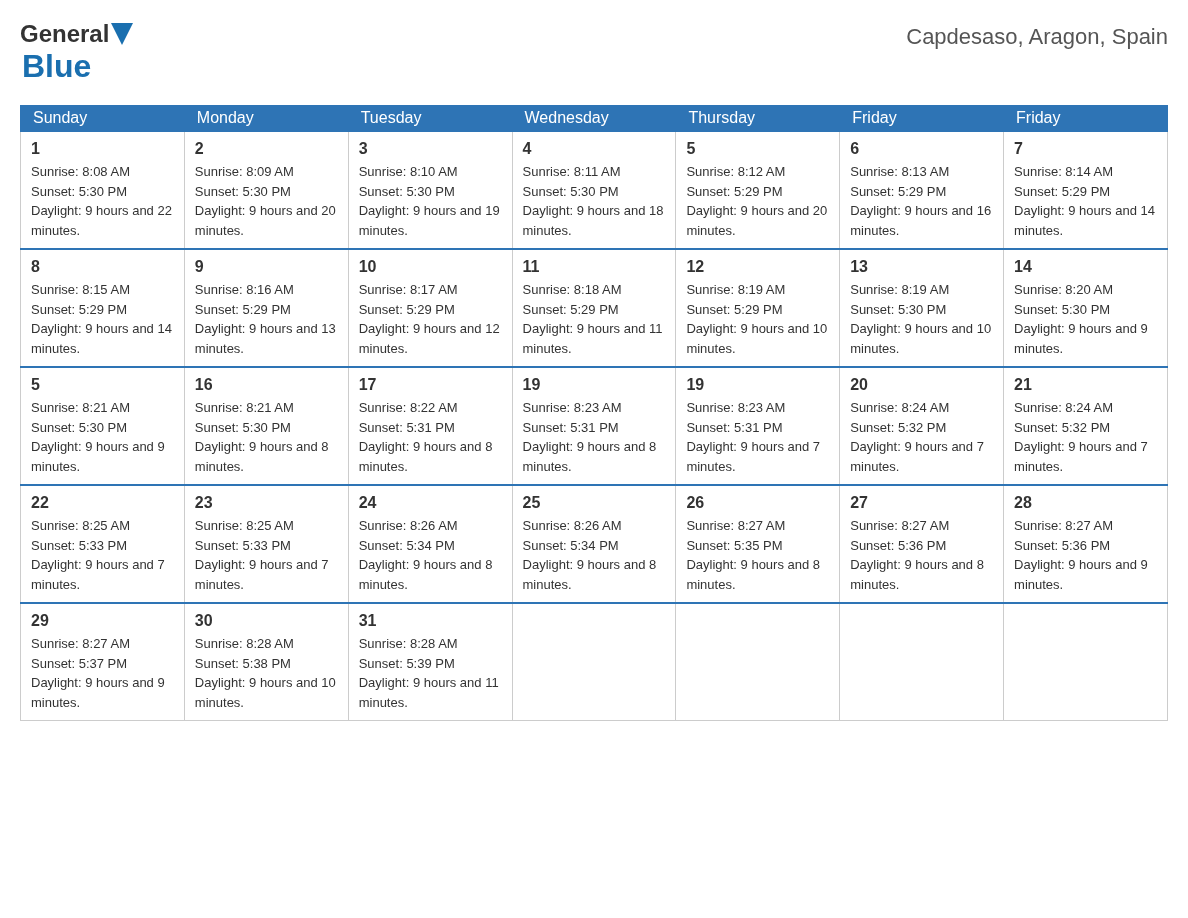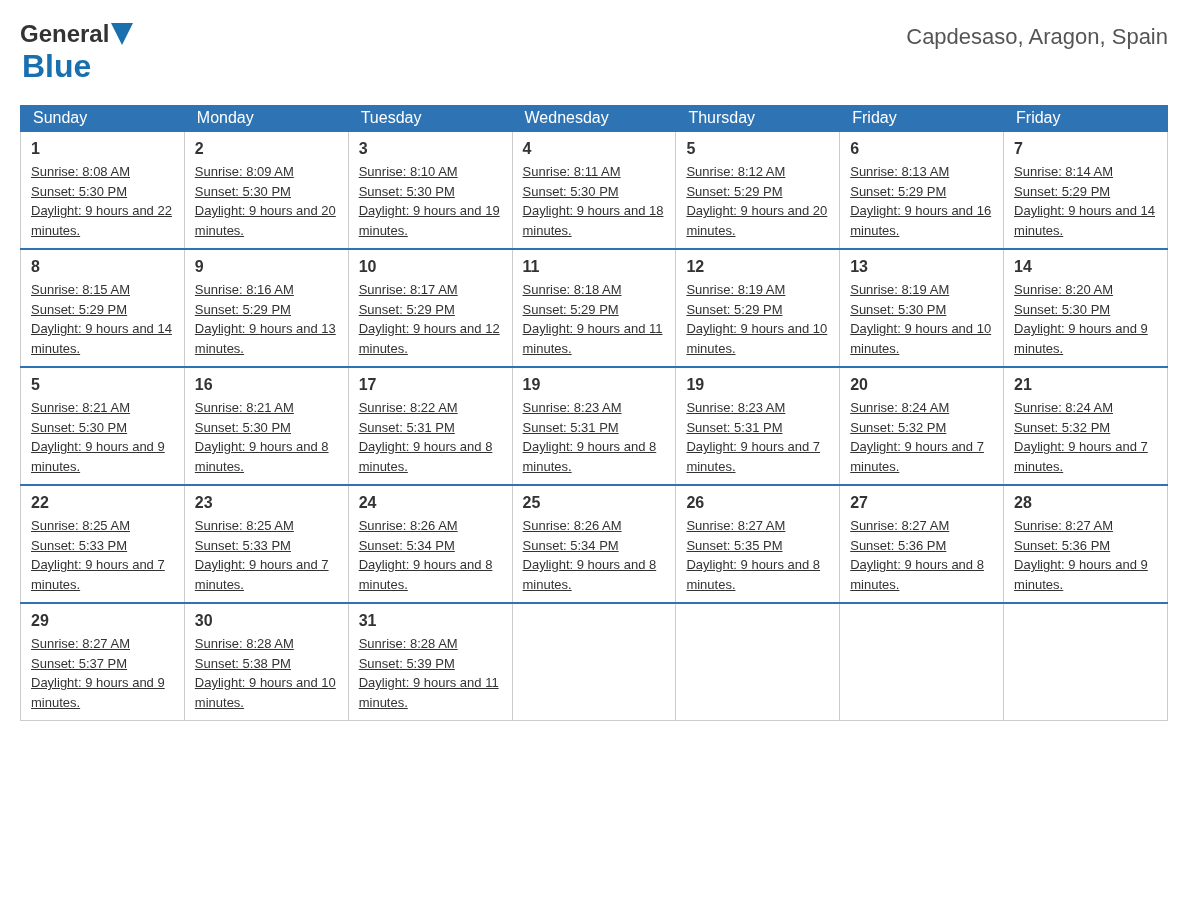--- a/index.html
+++ b/index.html
@@ -60,21 +60,20 @@
     }
     .day-number {
       font-size: 16px;
       font-weight: bold;
       margin-bottom: 4px;
       display: block;
     }
     .day-info {
       font-size: 13px;
       line-height: 1.5;
-      text-decoration: underline;
     }
     tbody tr {
       border-top: 2px solid #2e74b5;
     }
     .empty-cell {
       background: #fff;
     }
   </style>
 </head>
 <body>

